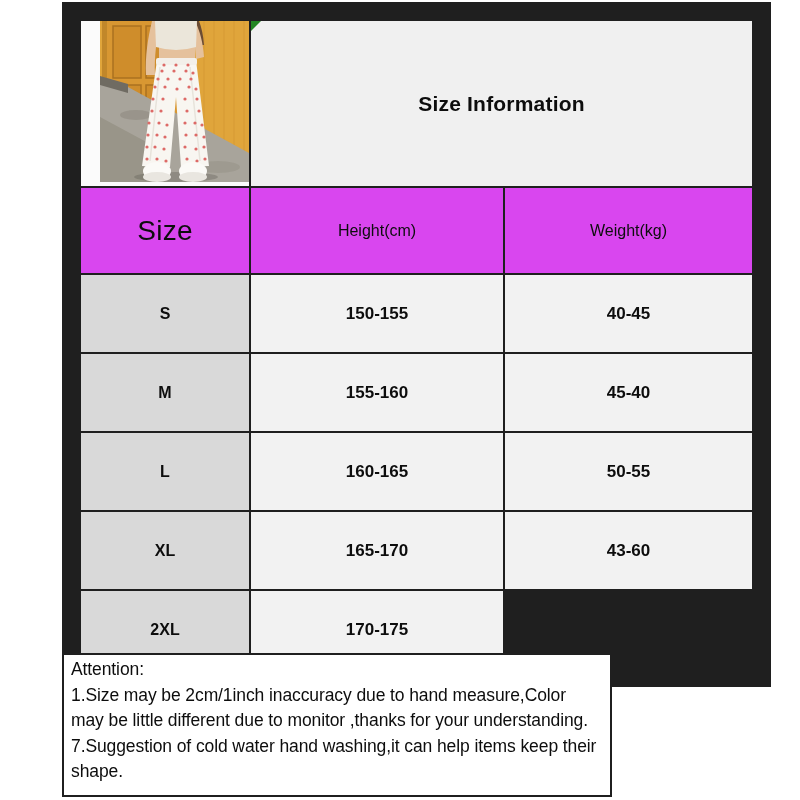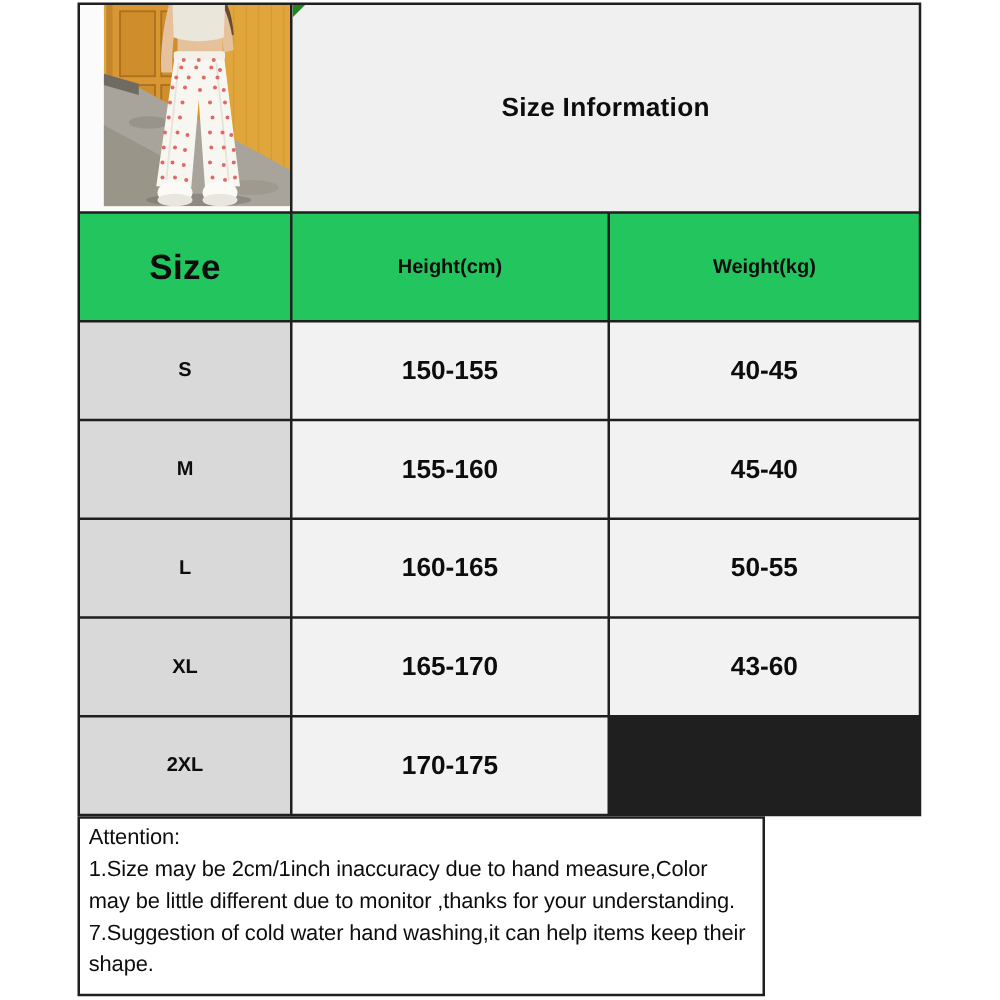--- a/index.html
+++ b/index.html
@@ -14,21 +14,21 @@
   }
   
   .size-table {
     position: absolute;
     left: 62px;
     top: 2px;
     display: grid;
     grid-template-columns: 168px 252px 247px;
     grid-template-rows: 165px 85px 77px 77px 77px 77px 77px;
     gap: 2px;
-    padding: 2px;
+    padding: 19px;
     background: #1f1f1f;
   }
   .cell {
     display: flex;
     align-items: center;
     justify-content: center;
     text-align: center;
   }
   .cell-photo {
     background: #fbfbfb;
@@ -46,34 +46,34 @@
   .corner-marker {
     position: absolute;
     left: 0;
     top: 0;
     width: 10px;
     height: 10px;
     background: #218521;
     clip-path: polygon(0 0, 100% 0, 0 100%);
   }
   .cell-colhead {
-    background: #22c55e;
-    font-weight: 700;
+    background: #d946ef;
+    font-weight: 400;
     font-size: 16px;
   }
   .cell-colhead.size-head { font-size: 28px; letter-spacing: 0.3px; }
   .cell-sizename {
     background: #d9d9d9;
     font-weight: 700;
     font-size: 16px;
   }
   .cell-value {
     background: #f2f2f2;
     font-weight: 700;
-    font-size: 21px;
+    font-size: 17px;
   }
   
   .attention {
     position: absolute;
     left: 62px;
     top: 653px;
     width: 550px;
     height: 144px;
     box-sizing: border-box;
     border: 2px solid #1f1f1f;

